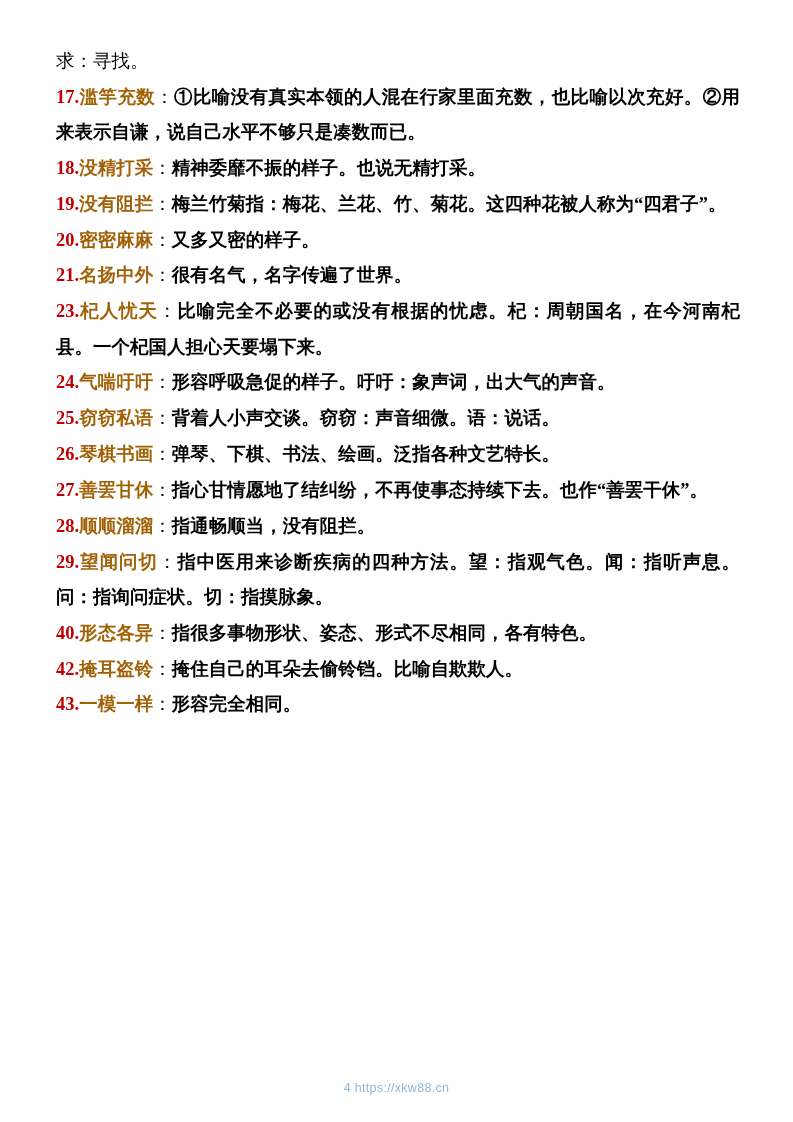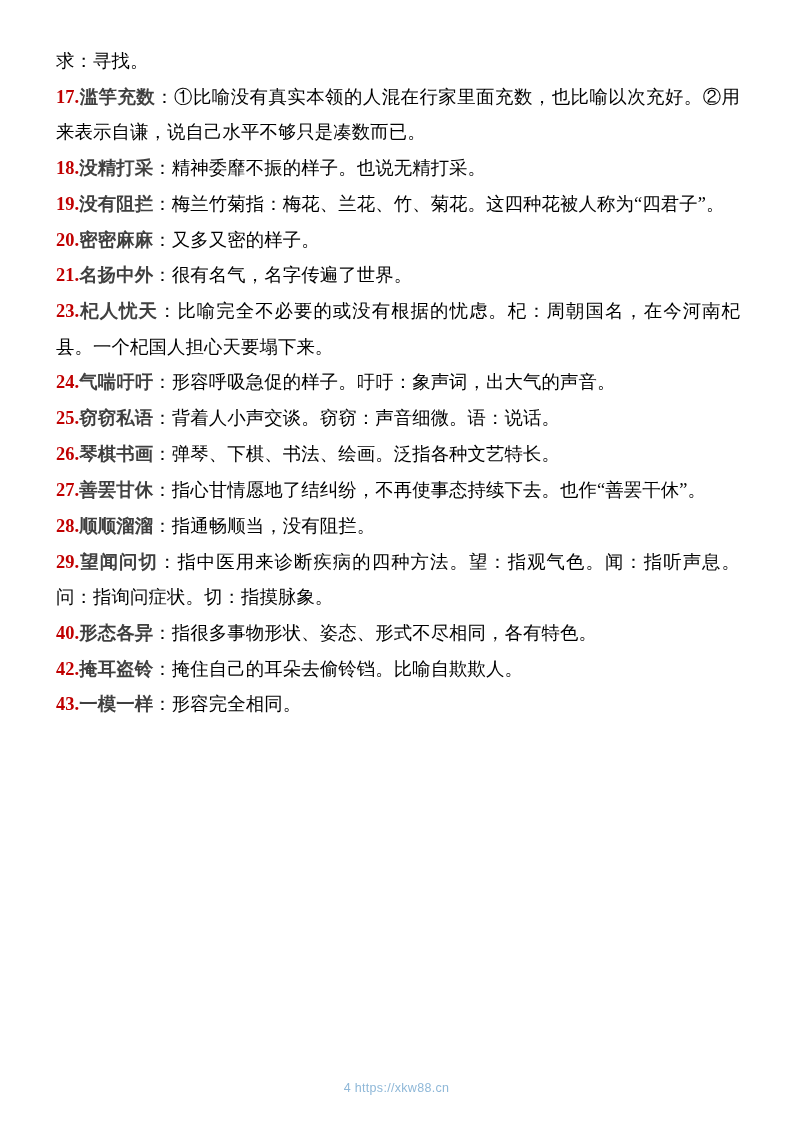--- a/index.html
+++ b/index.html
@@ -32,28 +32,29 @@
     text-align: justify;
     margin: 0 0 0.5px 0;
     letter-spacing: 0.1px;
   }
   .num {
     color: #c00000;
     font-weight: bold;
     font-family: "Liberation Serif", "DejaVu Serif", serif;
   }
   .term {
-    color: #404040;
+    color: #a16207;
     font-weight: bold;
   }
   .colon {
     color: #000000;
   }
   .def {
     color: #000000;
+    font-weight: bold;
   }
   .plain {
     color: #000000;
   }
   .watermark {
     position: absolute;
     left: 0;
     top: 1081px;
     width: 793px;
     text-align: center;

